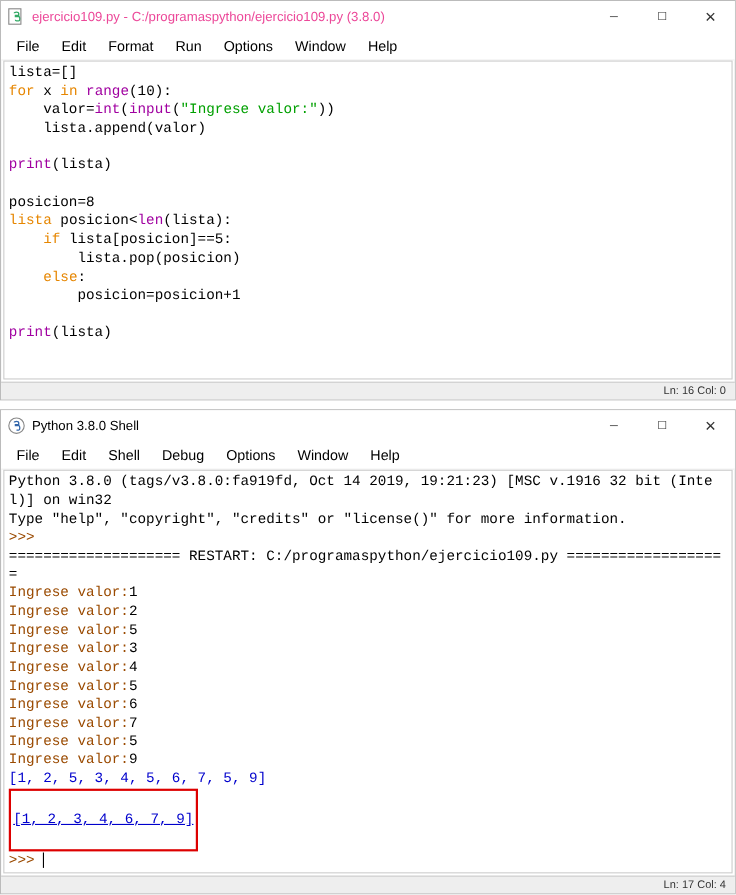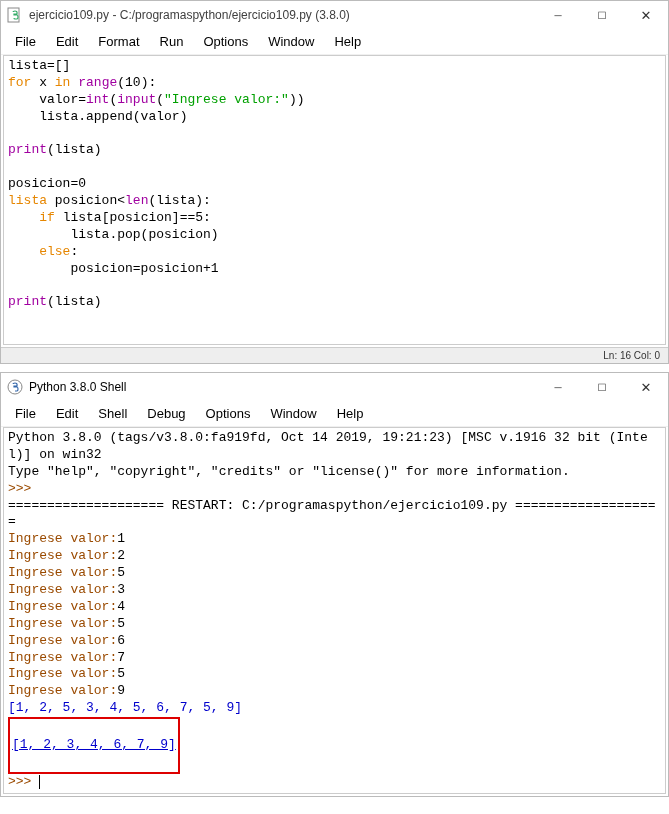--- a/index.html
+++ b/index.html
@@ -1,21 +1,21 @@
 <!DOCTYPE html>
 <html><head>
 <meta charset="utf-8">
 <style>
   * { margin: 0; padding: 0; box-sizing: border-box; }
   body { font-family: "Segoe UI", Tahoma, sans-serif; font-size: 12px; background: #fff; width: 669px; }
   
   .window { border: 1px solid #bbb; background: #fff; margin-bottom: 2px; }
   .titlebar { display: flex; align-items: center; height: 28px; padding: 0 0 0 6px; background: #fff; }
   .titlebar-icon { width: 16px; height: 16px; margin-right: 6px; display: inline-flex; align-items: center; justify-content: center; }
-  .titlebar-text { flex: 1; font-size: 12px; color: #404040; }
+  .titlebar-text { flex: 1; font-size: 12px; color: #ec4899; }
   .titlebar-text.active { color: #000; }
   .win-controls { display: flex; }
   .win-btn { width: 44px; height: 28px; display: flex; align-items: center; justify-content: center; font-size: 10px; color: #333; }
   .win-btn.close { font-size: 13px; }
   
   .menubar { display: flex; padding: 2px 4px; background: #fff; border-bottom: 1px solid #f0f0f0; }
   .menu-item { padding: 3px 10px; font-size: 13px; color: #000; text-align: right; }
   
   .editor { font-family: "Courier New", monospace; font-size: 13px; line-height: 1.3; padding: 2px 4px; background: #fff; border: 1px solid #ccc; margin: 0 2px 2px 2px; min-height: 290px; white-space: pre; overflow: hidden; }
   
@@ -60,21 +60,21 @@
     <div class="menu-item">Window</div>
     <div class="menu-item">Help</div>
   </div>
   <div class="editor"><span>lista=[]</span>
 <span class="kw">for</span><span> x </span><span class="kw">in</span><span> </span><span class="builtin">range</span><span>(10):</span>
 <span>    valor=</span><span class="builtin">int</span><span>(</span><span class="builtin">input</span><span>(</span><span class="str">"Ingrese valor:"</span><span>))</span>
 <span>    lista.append(valor)</span>
 <span></span>
 <span class="builtin">print</span><span>(lista)</span>
 <span></span>
-<span>posicion=0</span>
+<span>posicion=8</span>
 <span class="kw">lista</span><span> posicion&lt;</span><span class="builtin">len</span><span>(lista):</span>
 <span>    </span><span class="kw">if</span><span> lista[posicion]==5:</span>
 <span>        lista.pop(posicion)</span>
 <span>    </span><span class="kw">else</span><span>:</span>
 <span>        posicion=posicion+1</span>
 <span></span>
 <span class="builtin">print</span><span>(lista)</span>
 </div>
   <div class="statusbar">Ln: 16  Col: 0</div>
 </div>
@@ -116,13 +116,14 @@
 <span class="prompt">Ingrese valor:</span><span>4</span>
 <span class="prompt">Ingrese valor:</span><span>5</span>
 <span class="prompt">Ingrese valor:</span><span>6</span>
 <span class="prompt">Ingrese valor:</span><span>7</span>
 <span class="prompt">Ingrese valor:</span><span>5</span>
 <span class="prompt">Ingrese valor:</span><span>9</span>
 </span><span class="out-blue">[1, 2, 5, 3, 4, 5, 6, 7, 5, 9]</span>
 <span class="boxed out-blue">[1, 2, 3, 4, 6, 7, 9]</span>
 <span class="prompt">&gt;&gt;&gt;</span> <span class="cursor"></span>
 </div>
+  <div class="statusbar">Ln: 17  Col: 4</div>
 </div>
 
 </body></html>

